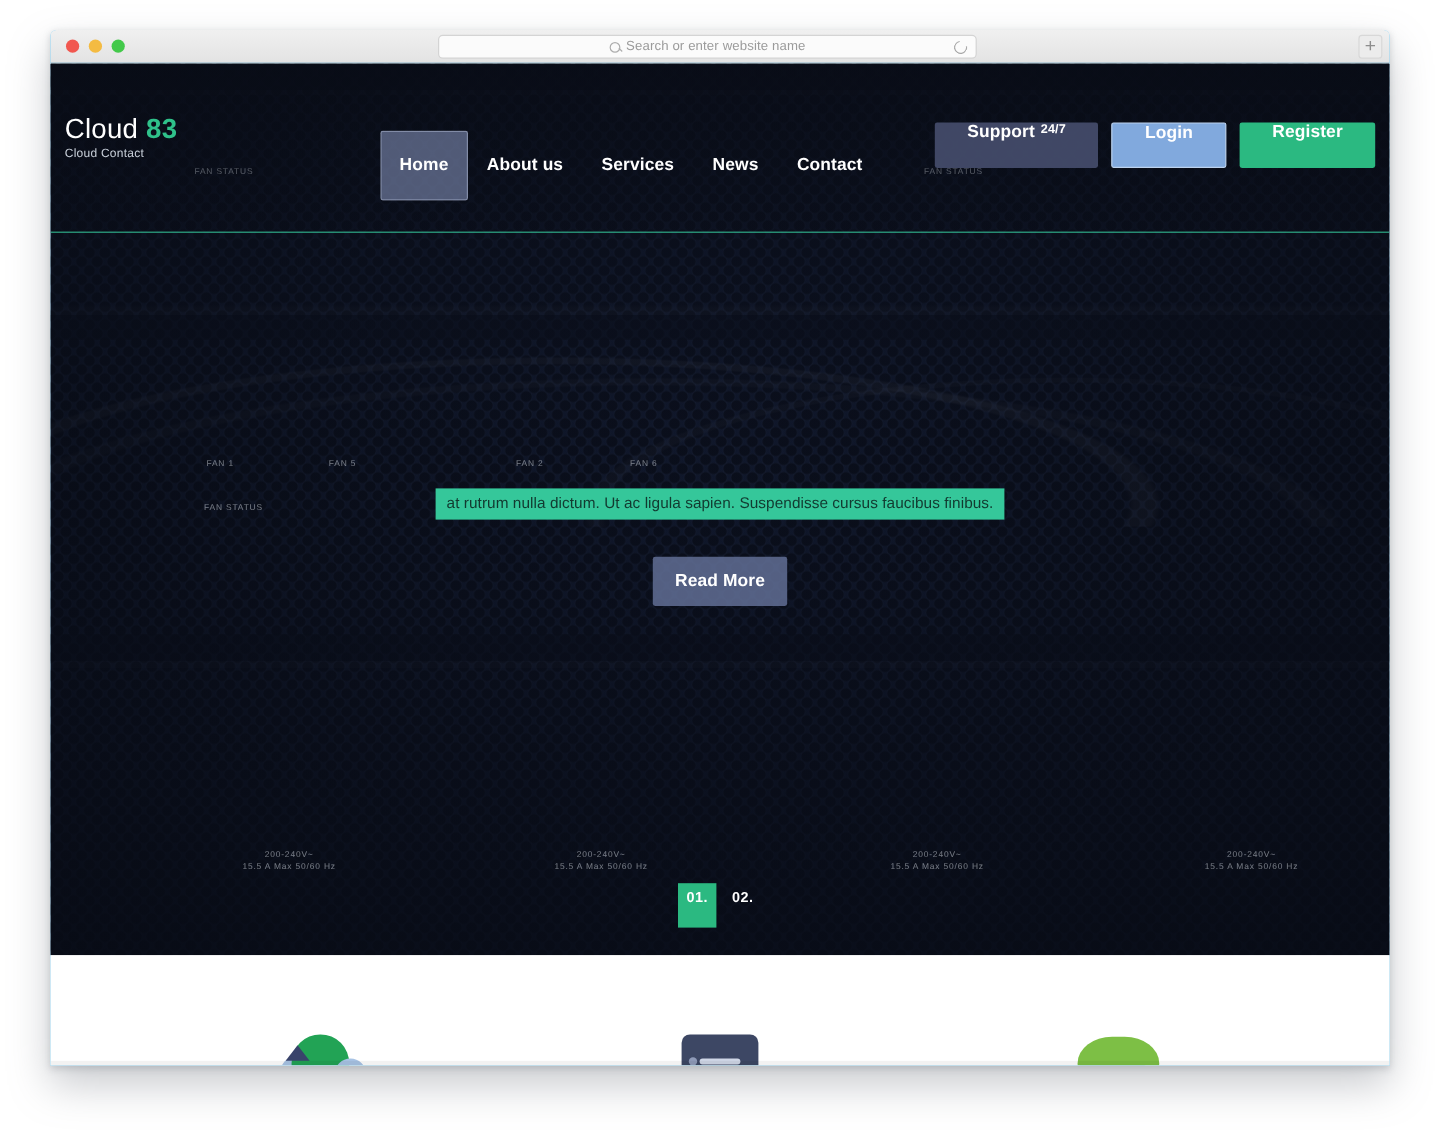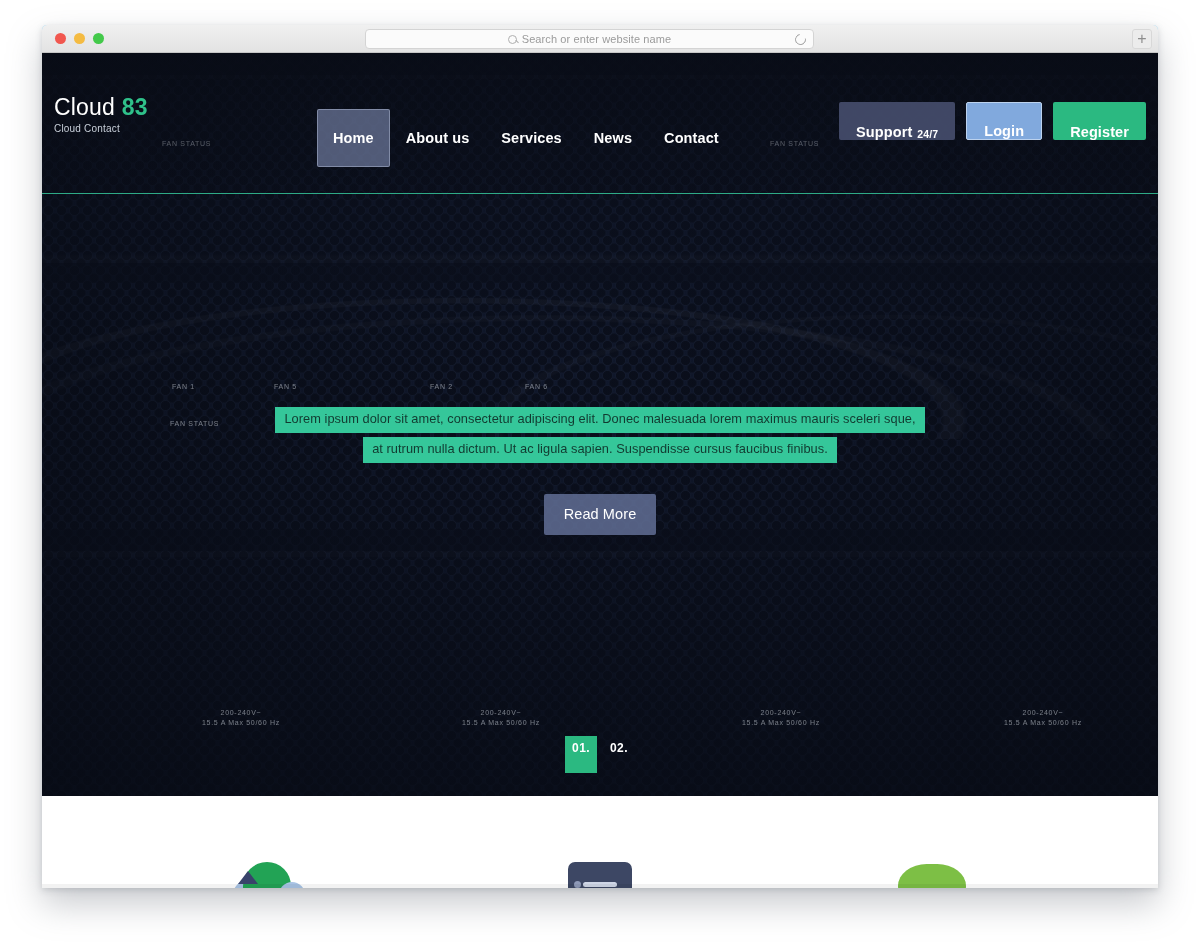--- a/index.html
+++ b/index.html
@@ -252,23 +252,23 @@
   .header-actions {
     position: absolute;
     right: 12px; top: 49px;
     display: flex;
     align-items: stretch;
     gap: 11px;
   }
   .btn {
     height: 38px;
     display: flex;
-    align-items: flex-end;
+    align-items: flex-start;
     justify-content: center;
-    padding: 0 17px;
+    padding: 0 27px;
     font-size: 14.5px;
     font-weight: 700;
     color: #ffffff;
     letter-spacing: .1px;
     border-radius: 2px;
     white-space: nowrap;
   }
   .btn-support { background: rgba(72,80,112,.88); }
   .btn-support .small { font-size: 10.5px; font-weight: 700; margin-left: 5px; }
   .btn-login    { background: #81a9dd; border: 1px solid #bcd2ee; }
@@ -317,21 +317,21 @@
   }
   .hero-cta {
     margin-top: 31px;
     display: inline-flex;
     align-items: center;
     justify-content: center;
     width: 112px; height: 41px;
     background: rgba(103,116,156,.80);
     color: #ffffff;
     font-size: 14.5px;
-    font-weight: 400;
+    font-weight: 700;
     letter-spacing: .1px;
     border-radius: 2px;
   }
 
   
   .slider-pager {
     position: absolute;
     left: 0; right: 0;
     bottom: 23px;
     display: flex;
@@ -544,21 +544,20 @@
               <div class="btn btn-login">Login</div>
               <div class="btn btn-register">Register</div>
             </div>
 
             <div class="header-rule"></div>
           </div>
         </div>
 
         <div class="hero-content">
           <div class="hero-sub">
-            <span>Lorem ipsum dolor sit amet, consectetur adipiscing elit. Donec malesuada lorem maximus mauris sceleri sque,</span>
             <span>at rutrum nulla dictum. Ut ac ligula sapien. Suspendisse cursus faucibus finibus.</span>
           </div>
           <div class="hero-cta">Read More</div>
         </div>
 
         <div class="slider-pager" id="slider-pager">
             <span class="pager-dot active">01.</span>
             <span class="pager-dot">02.</span>
           </div>
       </div>

